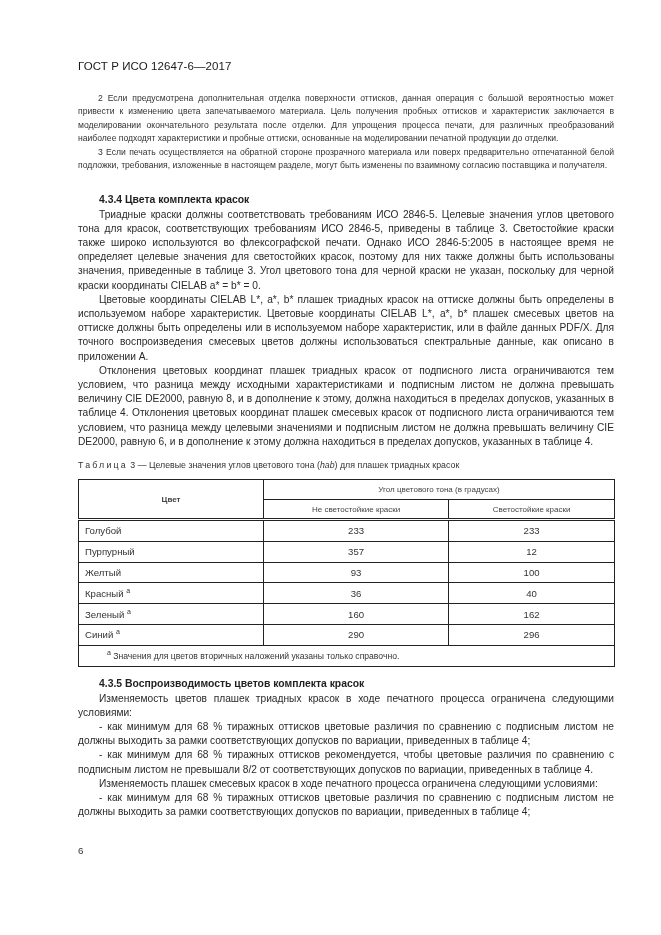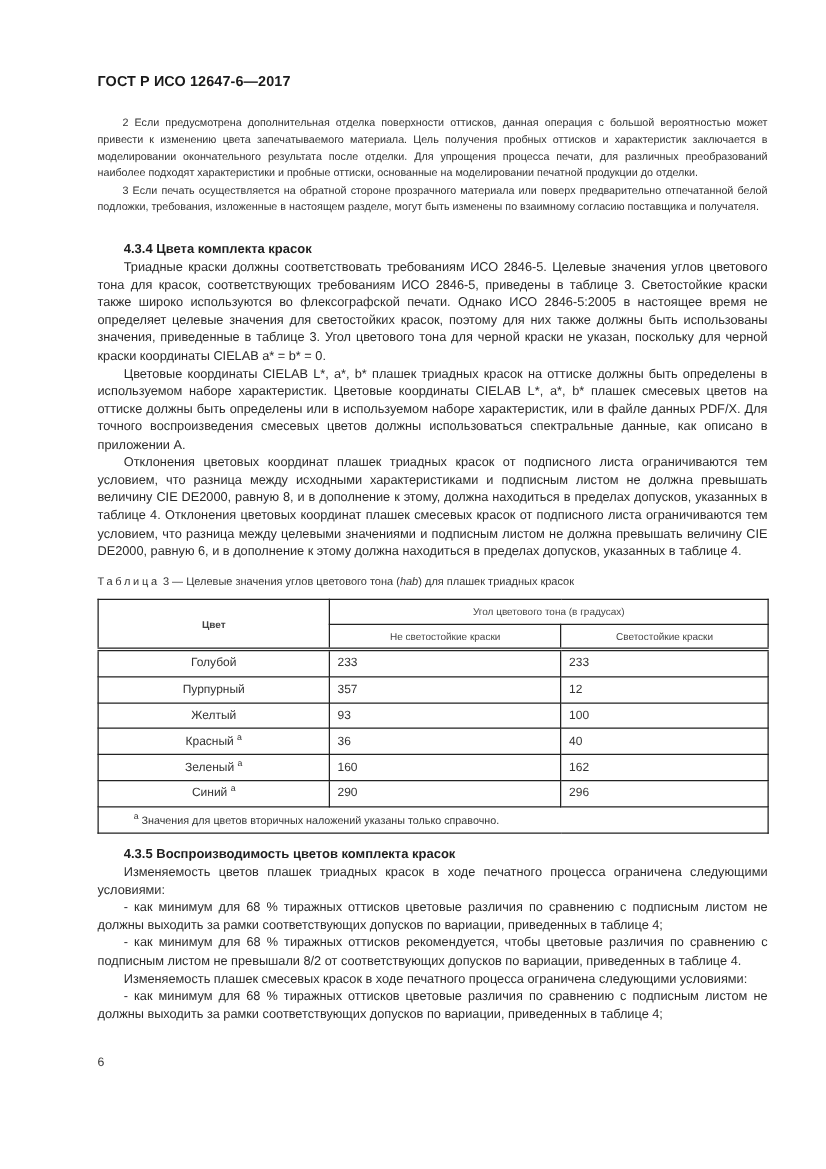--- a/index.html
+++ b/index.html
@@ -19,21 +19,21 @@
       position: absolute;
       left: 78px;
       top: 0;
       width: 536px;
     }
     .doc-header {
       position: absolute;
       left: 0;
       top: 60px;
       font-size: 11.5px;
-      font-weight: bold;
+      font-weight: normal;
       color: #1a1a1a;
       letter-spacing: 0.1px;
     }
     .note-block {
       position: absolute;
       left: 0;
       top: 92px;
       width: 536px;
       font-size: 8.6px;
       line-height: 13.4px;
@@ -92,22 +92,22 @@
     }
     table.hue-table th {
       font-size: 8px;
       color: #444;
       text-align: center;
     }
     table.hue-table tr.head1 th { height: 19px; }
     table.hue-table tr.head2 th { height: 18px; border-bottom: 3px double #222; }
     table.hue-table th.col-color { border-bottom: 3px double #222; width: 172px; font-weight: bold; }
     table.hue-table td { height: 19.8px; }
-    table.hue-table td.val { }
-    table.hue-table td.name { text-align: center; margin-left: 38px; }
+    table.hue-table td.val { text-align: center; }
+    table.hue-table td.name { text-align: left; margin-left: 38px; }
     table.hue-table sup { font-size: 7px; vertical-align: 4px; line-height: 0; }
     table.hue-table td.footnote {
       height: 20px;
       padding-left: 28px;
       font-size: 8.6px;
     }
     .page-number {
       position: absolute;
       left: 0;
       top: 845px;

